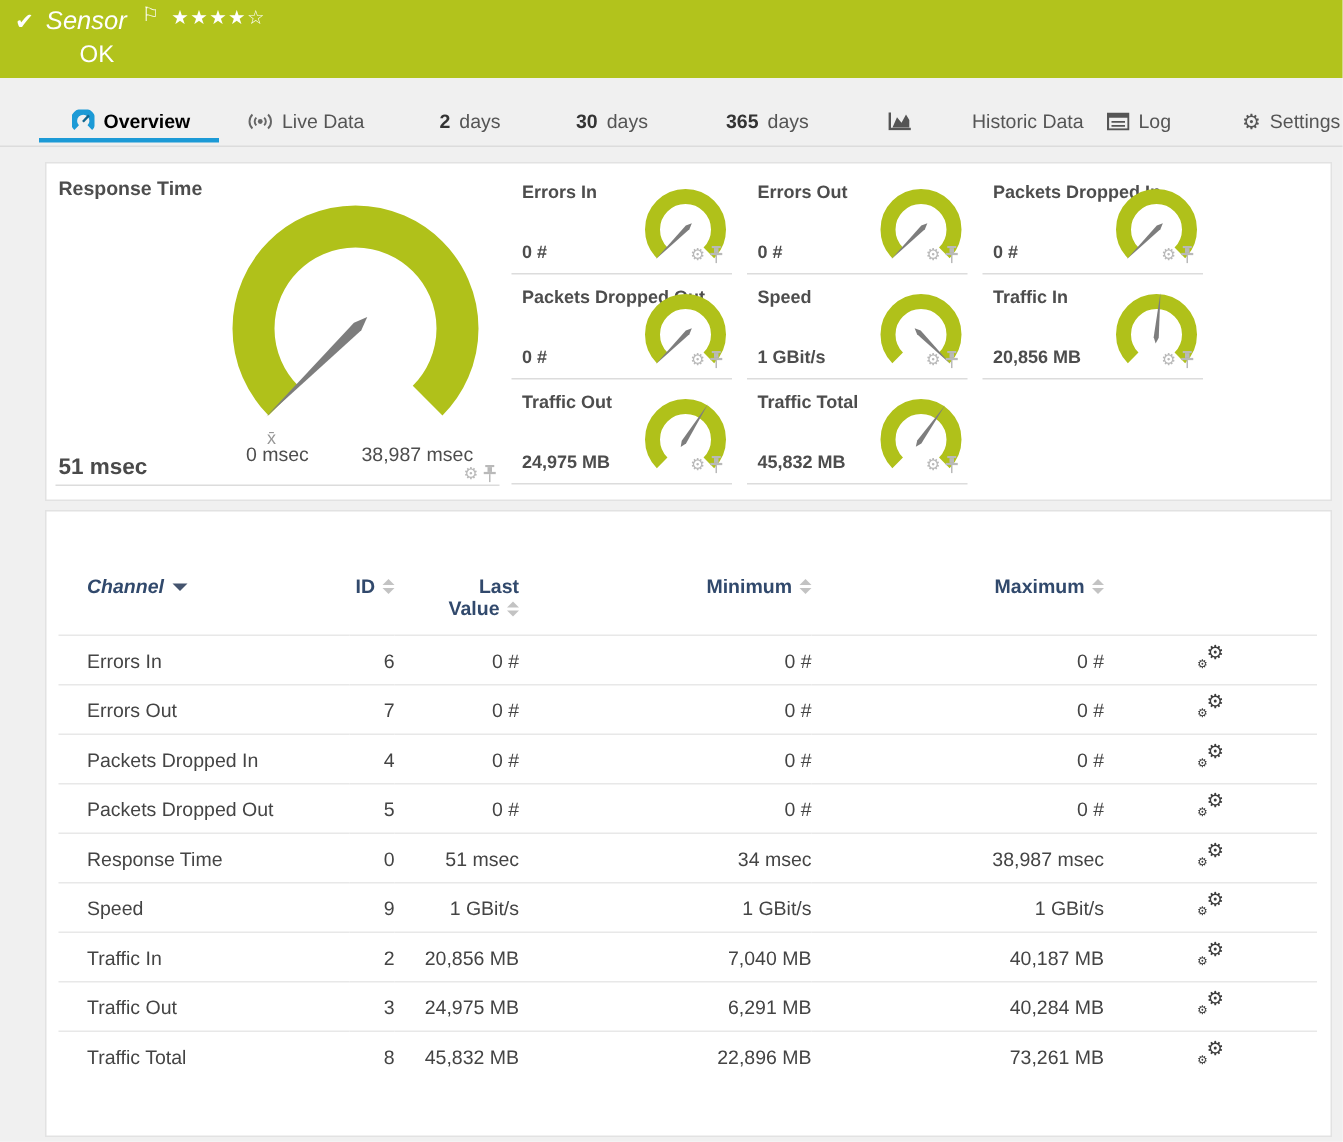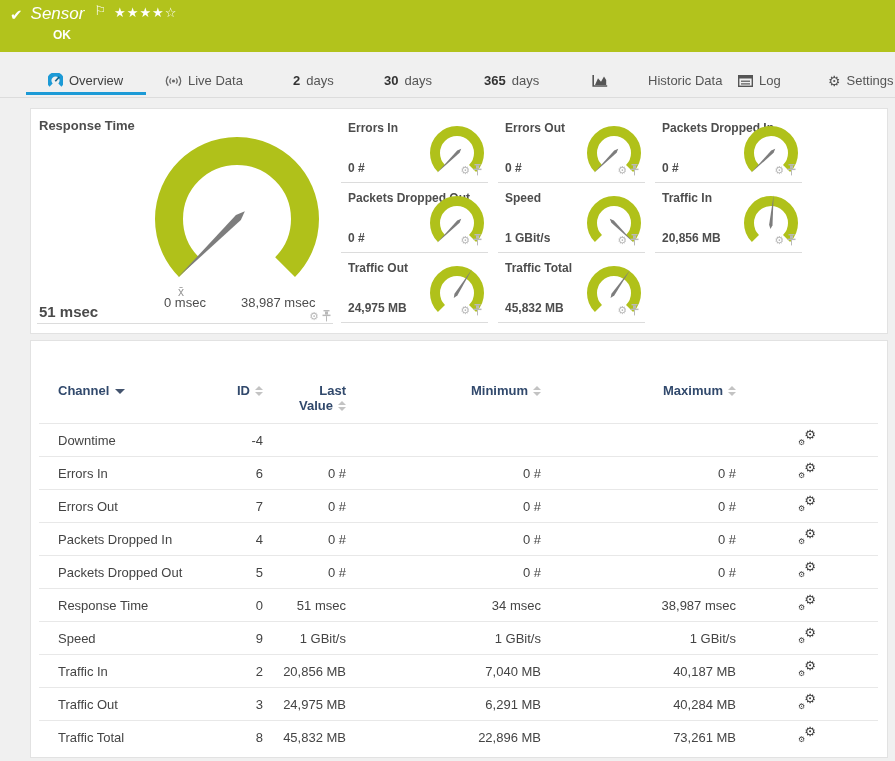--- a/index.html
+++ b/index.html
@@ -8,27 +8,27 @@
   .page { position:relative; width:895px; height:761px; background:#f0f0f0; }
 
   
   .sensor-header { position:absolute; left:0; top:0; width:895px; height:52px; background:#b2c31c; color:#fff; }
   .sh-row { position:absolute; left:10px; top:4px; display:flex; align-items:center; gap:8px; }
   .sh-check { font-size:15px; font-weight:bold; line-height:1; }
   .sh-kind { font-style:italic; font-size:17px; }
   .sh-name { font-weight:bold; font-size:19px; }
   .sh-flag { font-size:13px; margin-left:2px; position:relative; top:-4px; }
   .sh-stars { font-size:13px; letter-spacing:1px; position:relative; top:-2px; }
-  .sh-status { position:absolute; left:53px; top:28px; font-size:12px; font-weight:bold; }
+  .sh-status { position:absolute; left:53px; top:28px; font-size:16px; font-weight:normal; }
 
   
   .tabbar { position:absolute; left:0; top:52px; width:895px; height:46px; border-bottom:1px solid #dcdcdc; }
   .tab { position:absolute; top:21px; display:flex; align-items:center; gap:6px; font-size:13px; color:#555; cursor:pointer; white-space:nowrap; }
   .tab .num { font-weight:bold; color:#333; }
-  .tab.active .tlabel { color:#404040; font-weight:normal; }
+  .tab.active .tlabel { color:#000000; font-weight:bold; }
   .tab .ticon { display:inline-flex; align-items:center; }
   .tab .gear-glyph { font-size:14px; color:#555; line-height:1; }
   .active-underline { position:absolute; left:26px; top:40px; width:120px; height:3px; background:#1c9ad6; }
 
   
   .gauges-panel { position:absolute; left:30px; top:108px; width:858px; height:226px; background:#fff; border:1px solid #e2e2e2; }
   .main-cell { position:absolute; left:0; top:0; width:306px; height:226px; }
   .main-title { position:absolute; left:8px; top:9px; font-size:13px; font-weight:bold; color:#4d4d4d; }
   .main-svg { position:absolute; left:111px; top:15px; }
   .main-min { position:absolute; left:133px; top:186px; font-size:13px; color:#4d4d4d; }
@@ -43,21 +43,21 @@
   .gcell .gsvg { position:absolute; left:86px; top:10px; }
   .gcell .cicons { position:absolute; right:3px; bottom:3px; }
   .cicons { display:inline-flex; align-items:flex-end; gap:3px; }
   .cicons .gear-small { font-size:11px; color:#b9b9b9; line-height:1; cursor:pointer; }
   .cicons svg { cursor:pointer; }
 
   
   .table-panel { position:absolute; left:30px; top:340px; width:858px; height:418px; background:#fff; border:1px solid #e2e2e2; overflow:hidden; }
   table.chtable { border-collapse:collapse; margin:36px 0 0 8px; width:839px; table-layout:fixed; }
   .chtable th { font-size:13px; font-weight:bold; color:#31496c; vertical-align:top; padding:6px 0 10px 0; text-align:right; cursor:pointer; }
-  .chtable th.c-channel { text-align:left; padding-left:19px; }
+  .chtable th.c-channel { text-align:left; padding-left:19px;font-style:italic; }
   .chtable td { font-size:13px; color:#444; padding:0; height:33px; text-align:right; }
   .chtable td.c-channel { text-align:left; padding-left:19px; }
   .chtable tbody tr { border-top:1px solid #e8e8e8; }
   .chtable .c-gear { text-align:left; padding-left:62px; }
   .sortgrp { display:inline-flex; flex-direction:column; margin-left:5px; vertical-align:middle; position:relative; top:-1px; }
   .tri { width:0; height:0; border-left:4px solid transparent; border-right:4px solid transparent; }
   .tri.up { border-bottom:4px solid #c3c3c3; margin-bottom:2px; }
   .tri.down { border-top:4px solid #c3c3c3; }
   .tri.single { border-left-width:5px; border-right-width:5px; border-top:5px solid #44546e; display:inline-block; margin-left:6px; vertical-align:middle; }
   .chgear { position:relative; display:inline-block; width:18px; height:17px; cursor:pointer; }
@@ -359,28 +359,20 @@
               </span></th>
             <th class="c-max" style="width: 195px; text-align: right;">Maximum<span class="sortgrp">
                 <span class="tri up"></span>
                 <span class="tri down"></span>
               </span></th>
             <th class="c-gear"></th>
           </tr>
         </thead>
       <tbody id="chtbody">
           <tr>
-            <td class="c-channel">Downtime</td>
-            <td class="c-id">-4</td>
-            <td class="c-last"></td>
-            <td class="c-min"></td>
-            <td class="c-max"></td>
-            <td class="c-gear"><span class="chgear"><span class="g1">⚙</span><span class="g2">⚙</span></span></td>
-          </tr>
-          <tr>
             <td class="c-channel">Errors In</td>
             <td class="c-id">6</td>
             <td class="c-last">0 #</td>
             <td class="c-min">0 #</td>
             <td class="c-max">0 #</td>
             <td class="c-gear"><span class="chgear"><span class="g1">⚙</span><span class="g2">⚙</span></span></td>
           </tr>
           <tr>
             <td class="c-channel">Errors Out</td>
             <td class="c-id">7</td>

